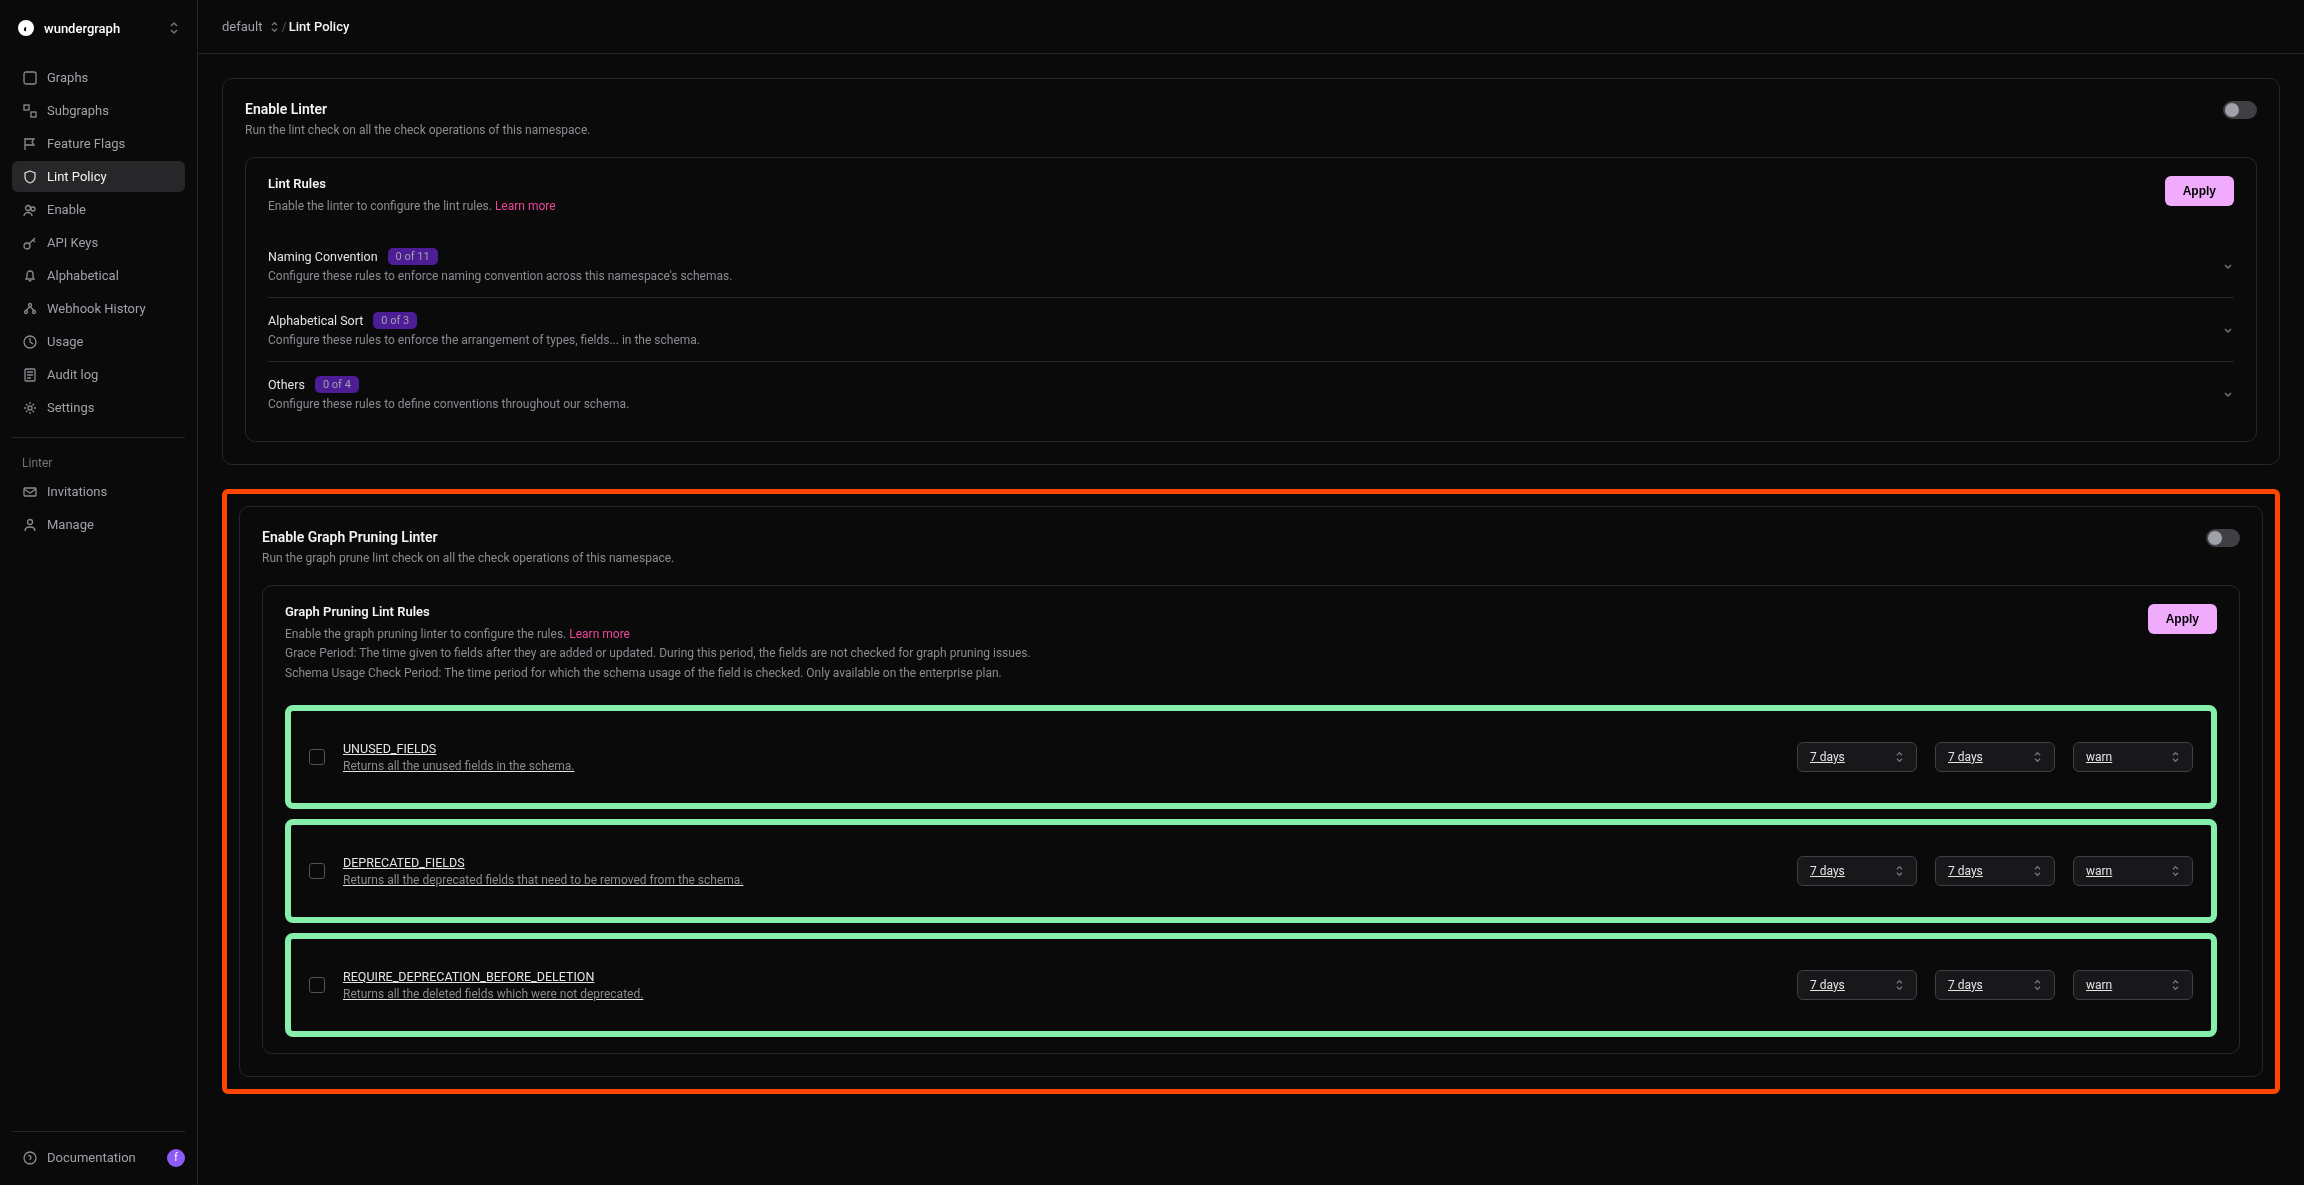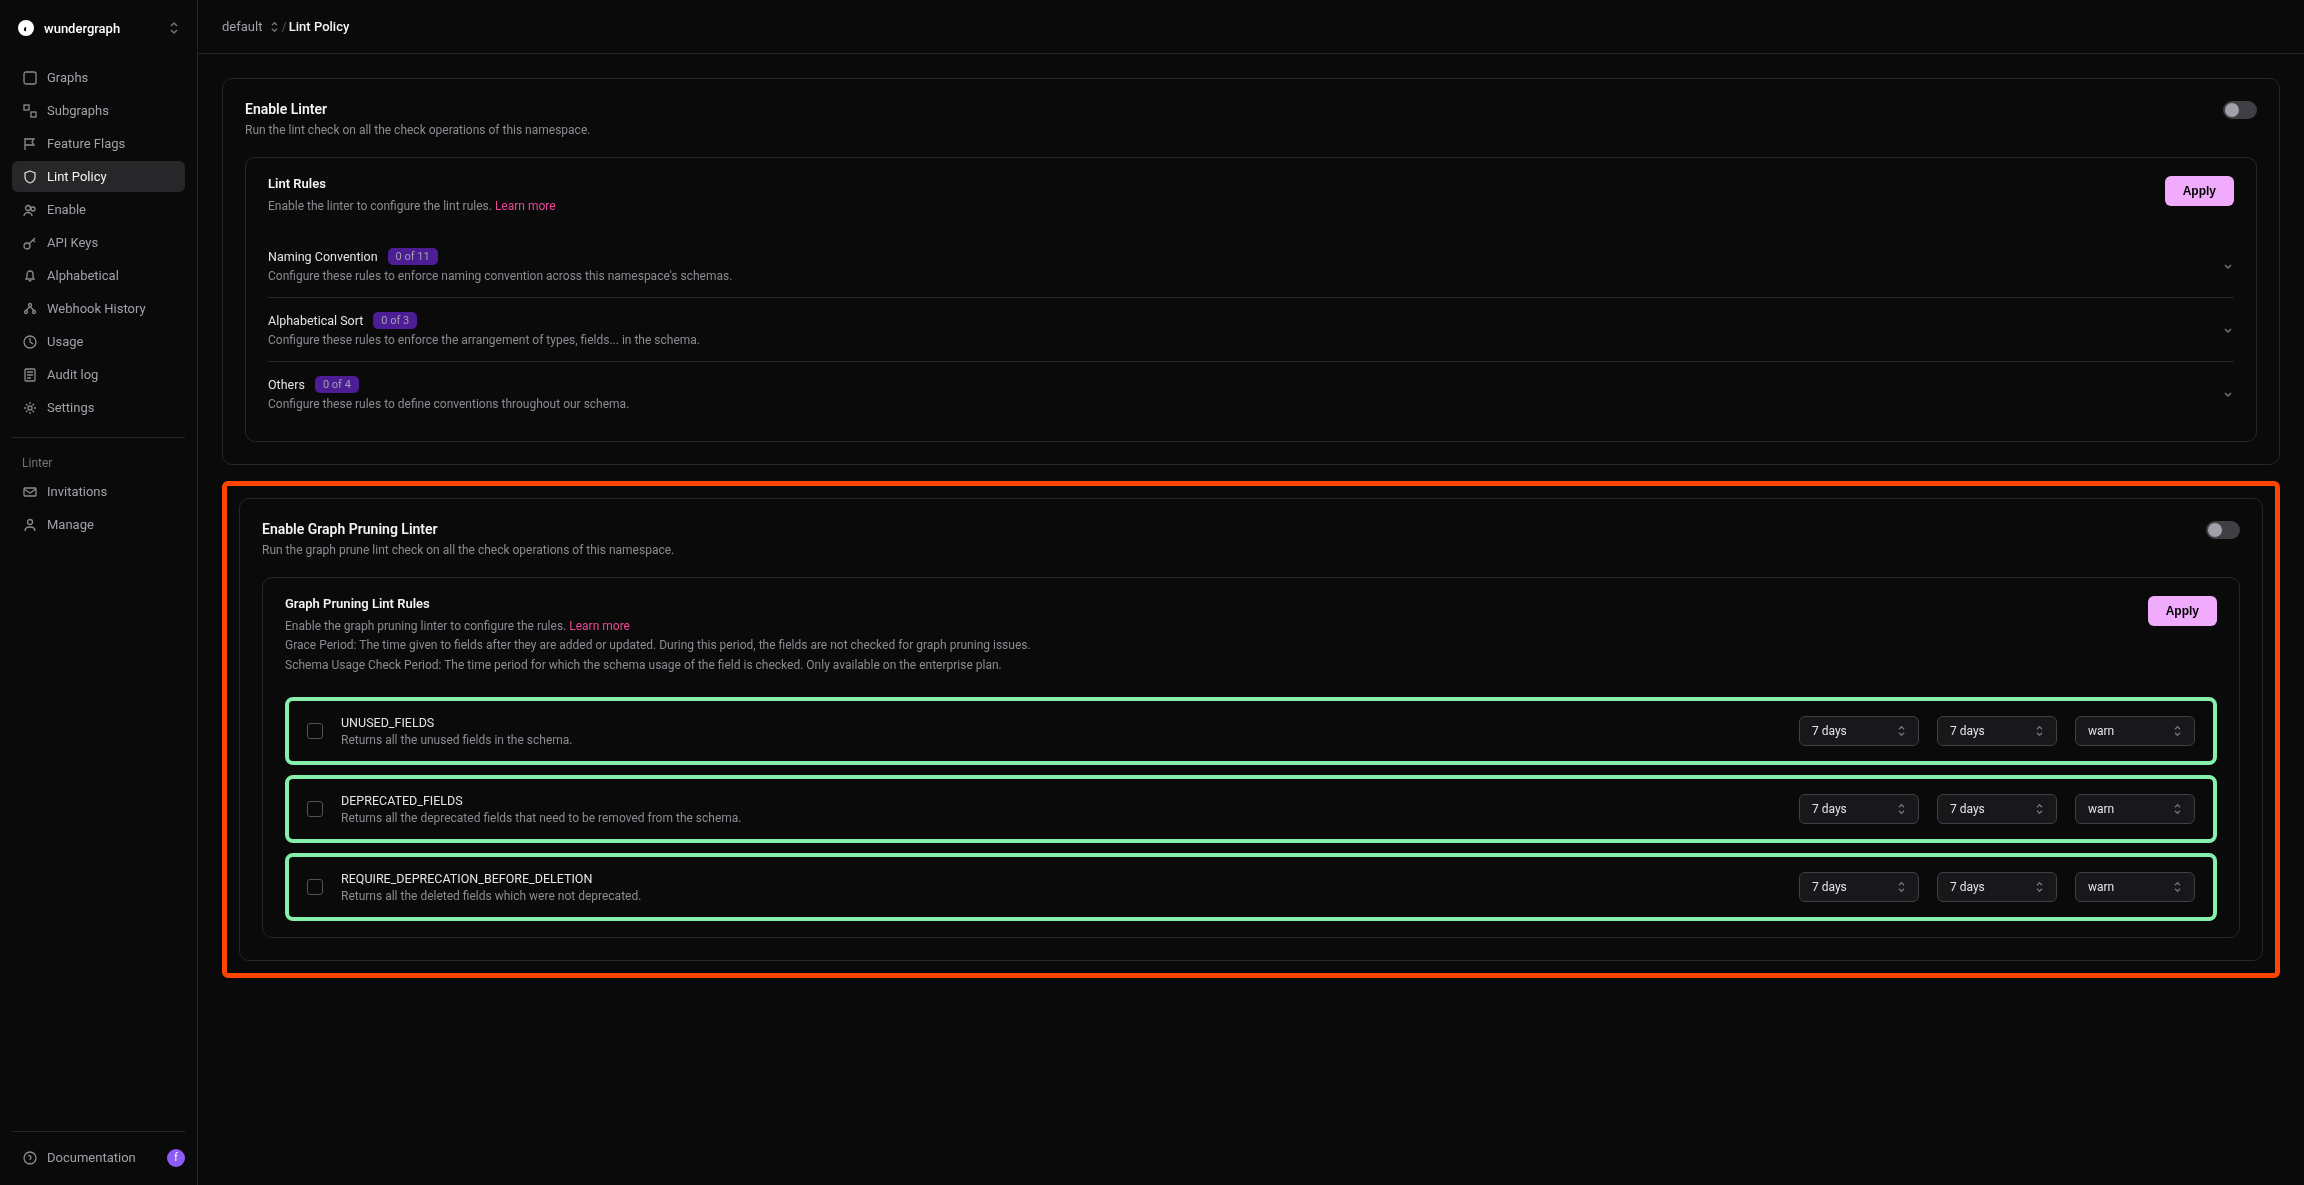--- a/index.html
+++ b/index.html
@@ -48,21 +48,21 @@
 
 .main { flex:1; display:flex; flex-direction:column; }
 .topbar { height:54px; display:flex; align-items:center; padding:0 24px; border-bottom:1px solid #27272a; gap:2px; }
 .ns-select { color:#a1a1aa; display:flex; align-items:center; gap:8px; cursor:pointer; }
 .crumb-sep { color:#52525b; }
 .crumb-current { color:#f4f4f5; font-weight:500; }
 
 .content { flex:1; overflow:auto; padding:24px; }
 .card {
   border:1px solid #27272a; border-radius:10px; padding:22px;
-  margin-bottom:16px;
+  margin-bottom:24px;
 }
 .card-head { display:flex; justify-content:space-between; align-items:flex-start; }
 .card-title { color:#f4f4f5; font-weight:600; font-size:14px; margin-bottom:6px; }
 .card-sub { color:#8b8b92; font-size:12px; }
 
 .toggle {
   width:34px; height:18px; border-radius:999px; background:#3f3f46; position:relative; cursor:pointer;
 }
 .toggle .knob { position:absolute; left:2px; top:2px; width:14px; height:14px; border-radius:50%; background:#a1a1aa; }
 
@@ -81,21 +81,21 @@
 .rule-row:first-child { border-top:none; }
 .rule-left { display:flex; flex-direction:column; gap:4px; }
 .rule-name-line { display:flex; align-items:center; gap:10px; }
 .rule-name { color:#e4e4e7; font-size:12.5px; }
 .badge { background:#4c1d95; color:#a1a1aa; font-size:11px; padding:2px 8px; border-radius:5px; }
 .rule-desc { color:#8b8b92; font-size:12px; }
 .chevron { color:#71717a; font-size:12px; }
 
 .highlight-box { border:5px solid #ff4500; border-radius:6px; padding:12px 12px; margin-top:0; }
 .prune-rules { padding: 8px 22px 16px; display:flex; flex-direction:column; gap:10px; }
-.prune-row { border:4px solid #86efac; border-radius:8px; padding:14px 18px; display:flex; align-items:center; gap:18px; }
+.prune-row { border:6px solid #86efac; border-radius:8px; padding:30px 18px; display:flex; align-items:center; gap:18px;text-decoration:underline; }
 .checkbox { width:16px; height:16px; border:1.5px solid #52525b; border-radius:3px; cursor:pointer; }
 .prune-text { flex:1; display:flex; flex-direction:column; gap:3px; }
 .prune-name { color:#e4e4e7; font-size:12.5px; }
 .prune-desc { color:#8b8b92; font-size:12px; }
 .select { border:1px solid #3f3f46; border-radius:6px; padding:7px 12px; min-width:120px; display:flex; justify-content:space-between; align-items:center; color:#e4e4e7; font-size:12px; cursor:pointer; background:#18181b; }
 svg { display:block; }
 </style>
 </head>
 <body>
 

